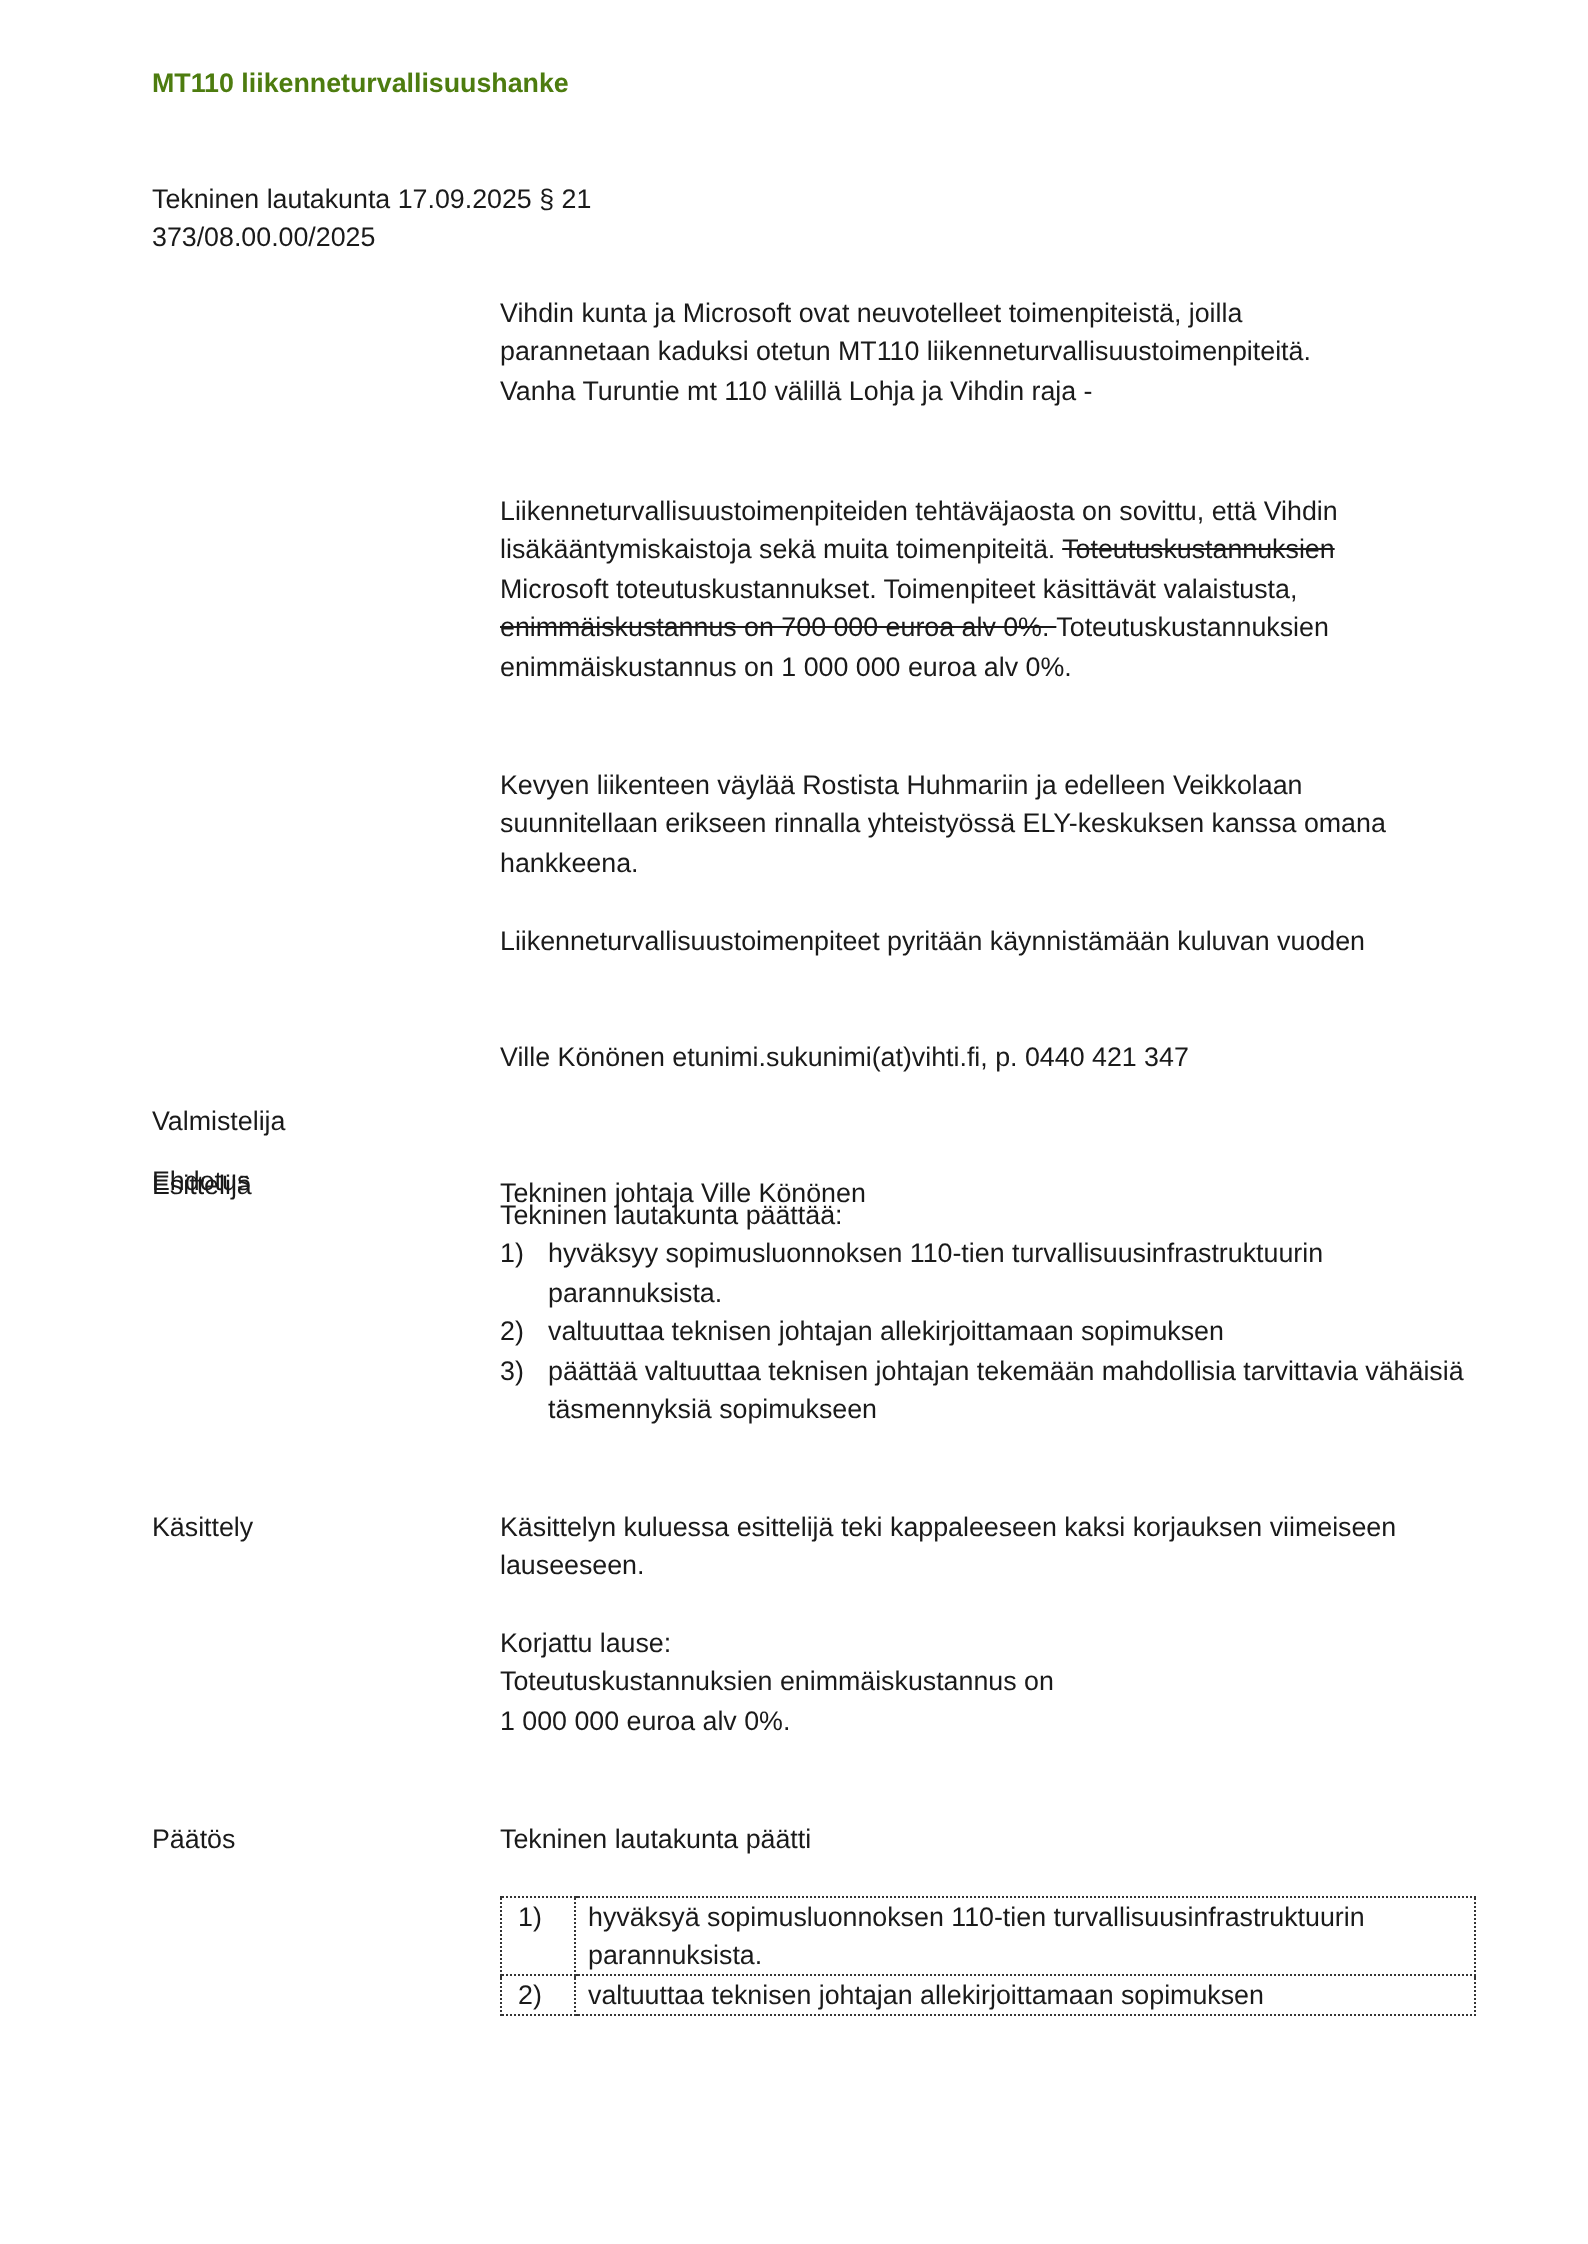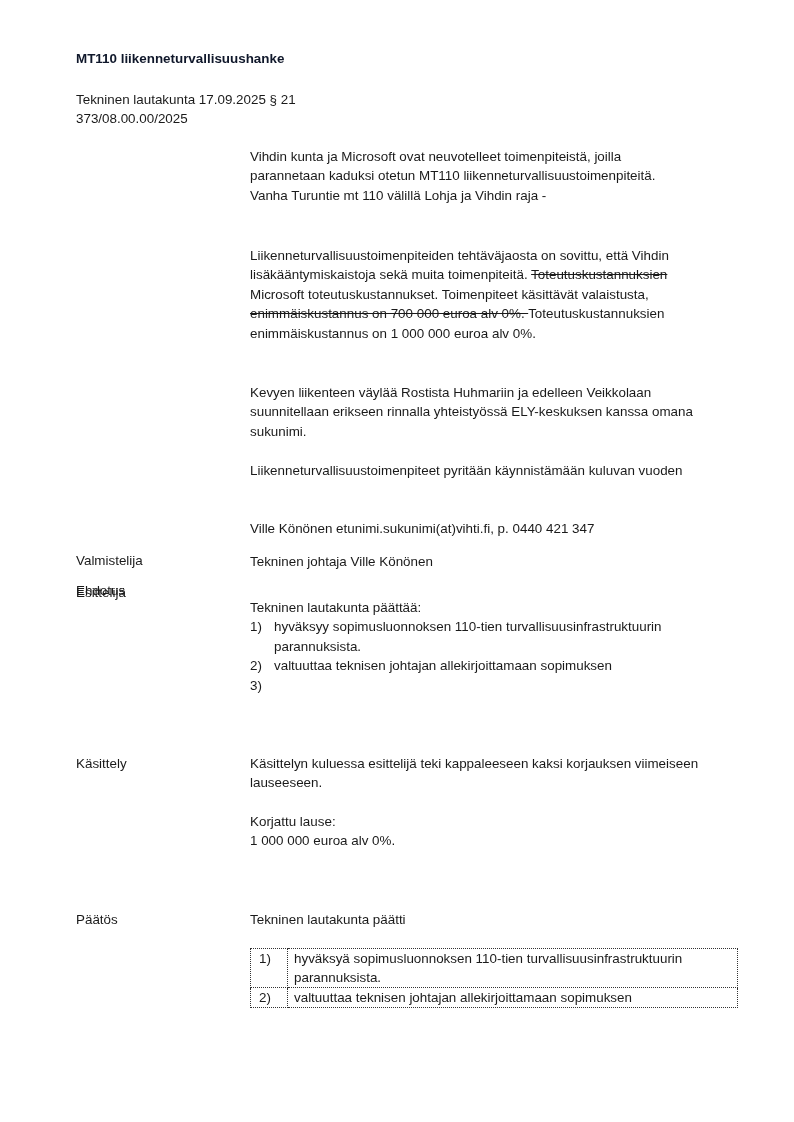--- a/index.html
+++ b/index.html
@@ -13,24 +13,24 @@
       position: relative;
       overflow: hidden;
       font-family: "Liberation Sans", sans-serif;
       font-size: 13.4px;
       color: #1a1a1a;
       line-height: 19.4px;
     }
     .abs { position: absolute; }
     .title {
       left: 76px;
-      top: 49px;
+      top: 32px;
       font-weight: bold;
       font-size: 13.4px;
-      color: #0f172a;
+      color: #4d7c0f;
     }
     .meta-line { left: 76px; }
     .content { left: 250px; width: 492px; }
     .label { left: 76px; }
     p { margin: 0; }
     .strike { text-decoration: line-through; }
     ol.proposal {
       margin: 0;
       padding: 0;
       list-style: none;
@@ -81,55 +81,57 @@
   <p>Microsoft toteutuskustannukset. Toimenpiteet käsittävät valaistusta,</p>
   <p>
     <span class="strike">enimmäiskustannus on 700 000 euroa alv 0%. </span><span>Toteutuskustannuksien</span>
   </p>
   <p>enimmäiskustannus on 1 000 000 euroa alv 0%.</p>
 </div>
 
 <div class="abs content" style="top:383px;">
   <p>Kevyen liikenteen väylää Rostista Huhmariin ja edelleen Veikkolaan</p>
   <p>suunnitellaan erikseen rinnalla yhteistyössä ELY-keskuksen kanssa omana</p>
-  <p>sukunimi.</p>
+  <p>hankkeena.</p>
 </div>
 
 <div class="abs content" style="top:461px;">
   <p>Liikenneturvallisuustoimenpiteet pyritään käynnistämään kuluvan vuoden</p>
 </div>
 
 <div class="abs label" style="top:519px;margin-top:32px;">Valmistelija</div>
 <div class="abs content" style="top:519px;">Ville Könönen   etunimi.sukunimi(at)vihti.fi, p. 0440 421 347</div>
 
 <div class="abs label" style="top:583px;">Esittelijä</div>
-<div class="abs content" style="top:552px;">Tekninen johtaja Ville Könönen</div>
+<div class="abs content" style="top:587px;">Tekninen johtaja Ville Könönen</div>
 
 <div class="abs label" style="top:581px;">Ehdotus</div>
 <div class="abs content" style="top:598px;">
   <p>Tekninen lautakunta päättää:</p>
   <ol class="proposal">
     <li>
       <span class="num">1)</span>
       <span>hyväksyy sopimusluonnoksen 110-tien turvallisuusinfrastruktuurin parannuksista.</span>
     </li>
     <li>
       <span class="num">2)</span>
       <span>valtuuttaa teknisen johtajan allekirjoittamaan sopimuksen</span>
     </li>
     <li>
       <span class="num">3)</span>
+      <span>päättää valtuuttaa teknisen johtajan tekemään mahdollisia tarvittavia vähäisiä täsmennyksiä sopimukseen</span>
     </li>
   </ol>
 </div>
 
 <div class="abs label" style="top:754px;">Käsittely</div>
 <div class="abs content" style="top:754px;">
   <p>Käsittelyn kuluessa esittelijä teki kappaleeseen kaksi korjauksen viimeiseen lauseeseen.</p>
   <p style="margin-top:19px;">Korjattu lause:</p>
+  <p>Toteutuskustannuksien enimmäiskustannus on</p>
   <p>1 000 000 euroa alv 0%.</p>
 </div>
 
 <div class="abs label" style="top:910px;">Päätös</div>
 <div class="abs content" style="top:910px;">Tekninen lautakunta päätti</div>
 
 <div class="abs" style="left:250px; top:948px;">
   <table class="decision">
     <tbody>
         <tr>

